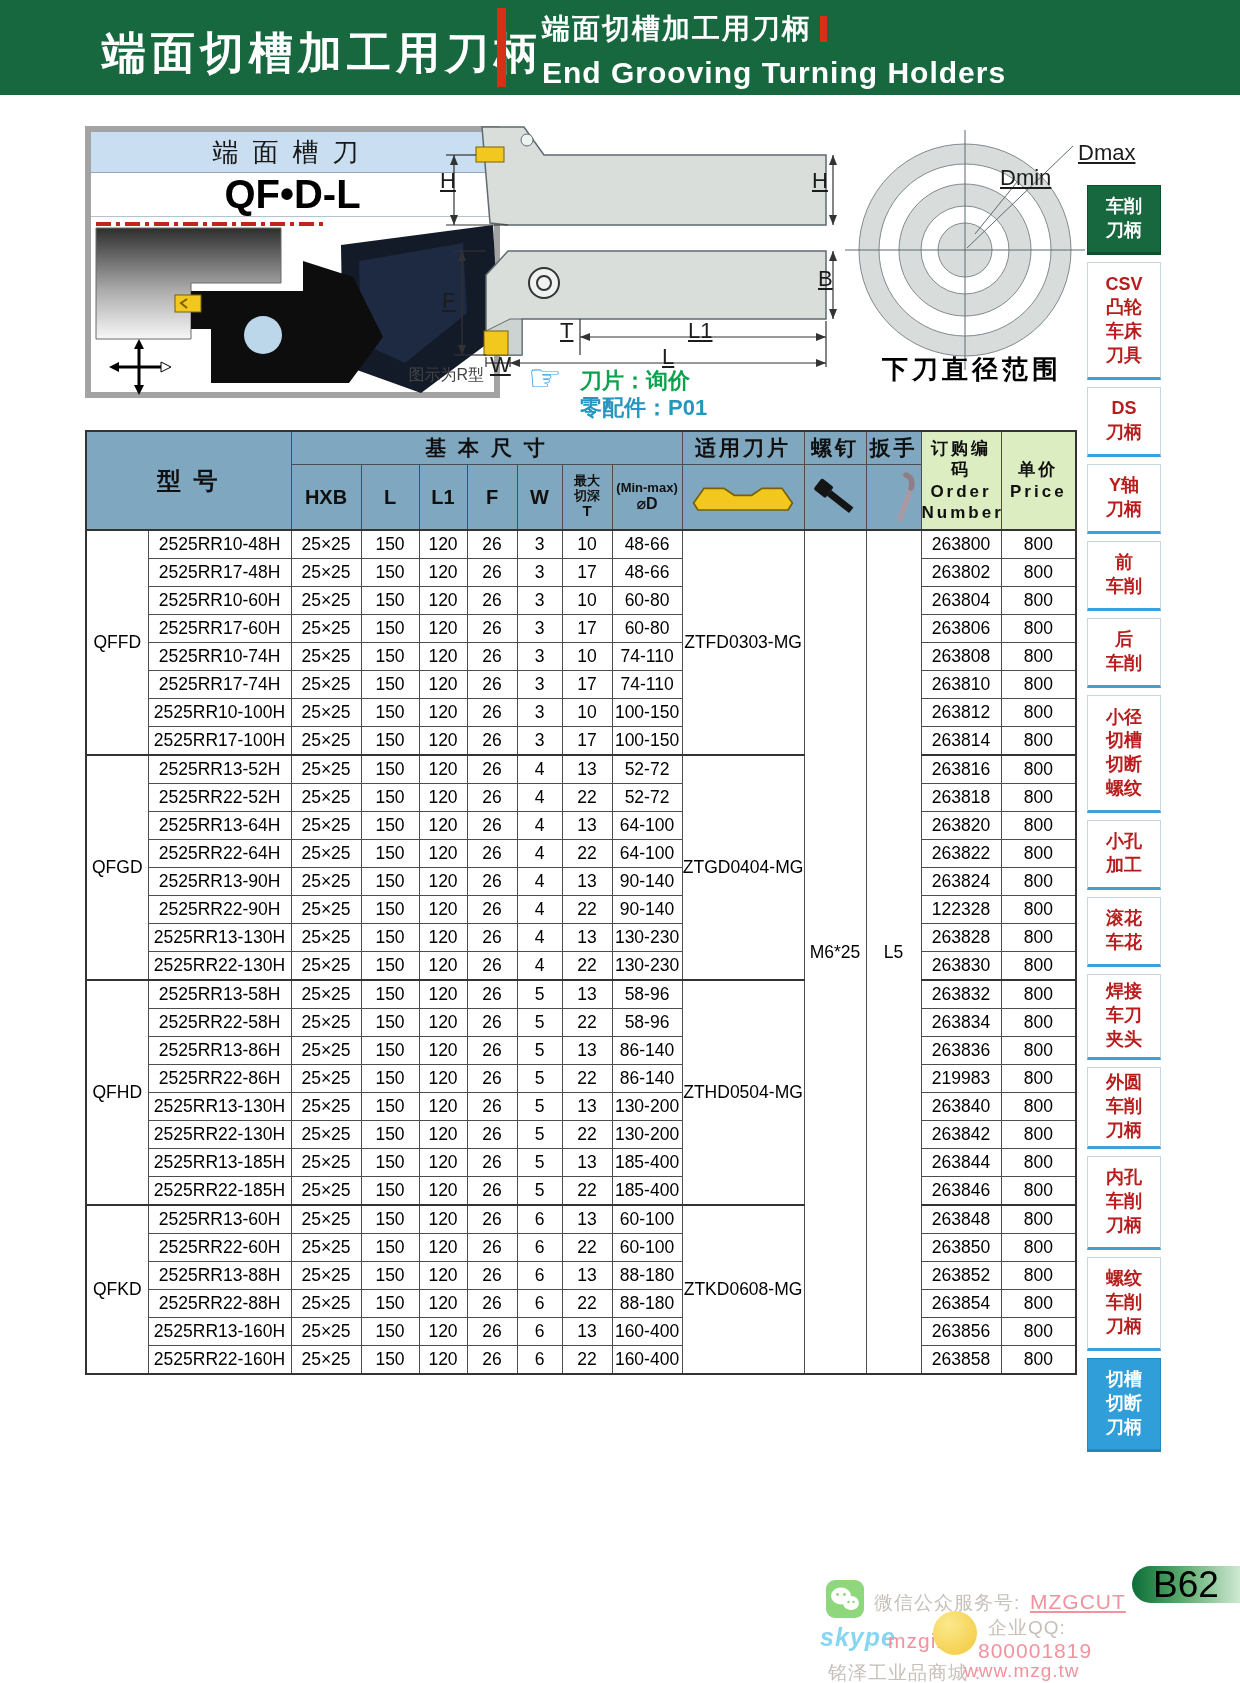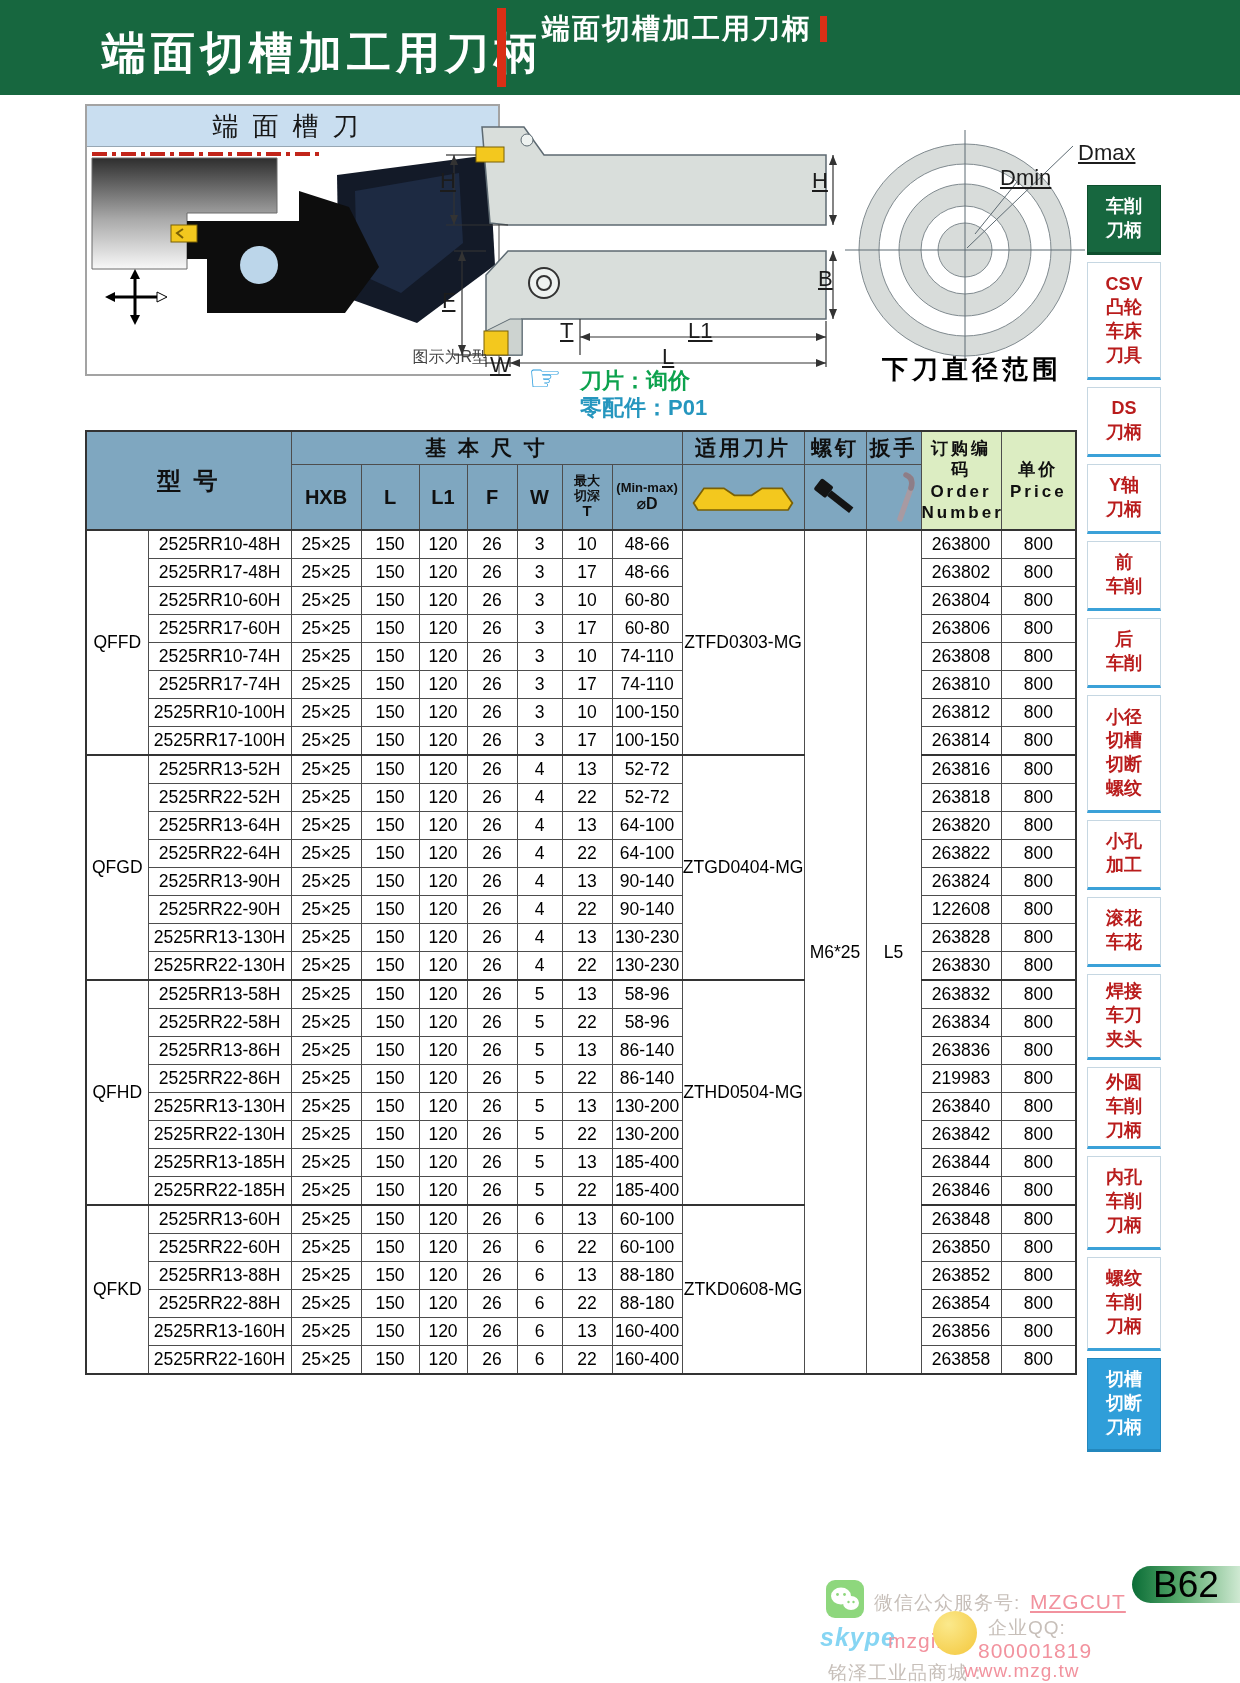--- a/index.html
+++ b/index.html
@@ -9,21 +9,21 @@
   
   .green-bar{position:absolute;left:0;top:0;width:1240px;height:95px;background:#17673f;}
   .title-cn{position:absolute;left:102px;top:24px;font-size:44px;font-weight:bold;color:#fff;letter-spacing:5px;}
   .red-divider{position:absolute;left:497px;top:8px;width:9px;height:79px;background:#d92f16;}
   .rt{position:absolute;left:542px;top:10px;color:#fff;}
   .rt-l1{font-size:28px;font-weight:bold;letter-spacing:2px;display:flex;align-items:center;gap:8px;}
   .red-tick{display:inline-block;width:7px;height:26px;background:#d92f16;}
   .rt-l2{font-size:30px;font-weight:bold;margin-top:8px;letter-spacing:1px;}
 
   
-  .panel{position:absolute;left:85px;top:104px;width:415px;height:272px;border:2px solid #a3a3a3;box-sizing:border-box;background:#fff;}
+  .panel{position:absolute;left:85px;top:126px;width:415px;height:272px;border:6px solid #a3a3a3;box-sizing:border-box;background:#fff;}
   .band1{height:40px;background:#c9def0;border-bottom:1px solid #97a7b4;display:flex;align-items:center;justify-content:center;
          font-size:26px;letter-spacing:14px;color:#171717;}
   .band2{height:43px;background:#fff;border-bottom:1px solid #b7c2cb;display:flex;align-items:center;justify-content:center;
          font-size:40px;font-weight:bold;color:#000;}
   .panel-caption{position:absolute;right:10px;bottom:6px;font-size:16px;color:#444;}
 
   .warning{position:absolute;left:88px;top:396px;font-size:27px;font-weight:bold;letter-spacing:2px;color:#000;}
 
   
   .hand{position:absolute;left:528px;top:356px;font-size:38px;color:#2d9ede;}
@@ -78,25 +78,27 @@
 <div class="page">
 
   <div class="green-bar">
     <div class="title-cn">端面切槽加工用刀柄</div>
     <div class="red-divider"></div>
     <div class="rt">
       <div class="rt-l1">
         <span>端面切槽加工用刀柄</span>
         <span class="red-tick"></span>
       </div>
+      <div class="rt-l2">End Grooving  Turning Holders</div>
     </div>
   </div>
 
   <div class="panel">
     <div class="band1">端面槽刀</div>
+    <div class="band2">QF•D-L</div>
     <svg width="413" height="186" viewBox="0 0 413 186">
       <defs>
         <linearGradient id="wp" x1="0" y1="0" x2="0" y2="1">
           <stop offset="0" stop-color="#2e2e2e"></stop>
             <stop offset="0.55" stop-color="#a9a9a9"></stop>
             <stop offset="1" stop-color="#f8f8f8"></stop>
         </linearGradient>
       </defs>
       <line x1="5" y1="7" x2="235" y2="7" stroke="#c2251a" stroke-width="4" stroke-dasharray="15 5 4 5"></line>
       <polygon points="5,11 190,11 190,66 100,66 100,122 5,122" fill="url(#wp)" stroke="#6a6a6a"></polygon>
@@ -428,21 +430,21 @@
         </tr>
         <tr>
           <td>2525RR22-90H</td>
           <td>25×25</td>
           <td>150</td>
           <td>120</td>
           <td>26</td>
           <td>4</td>
           <td>22</td>
           <td>90-140</td>
-          <td>122608</td>
+          <td>122328</td>
           <td>800</td>
         </tr>
         <tr>
           <td>2525RR13-130H</td>
           <td>25×25</td>
           <td>150</td>
           <td>120</td>
           <td>26</td>
           <td>4</td>
           <td>13</td>

